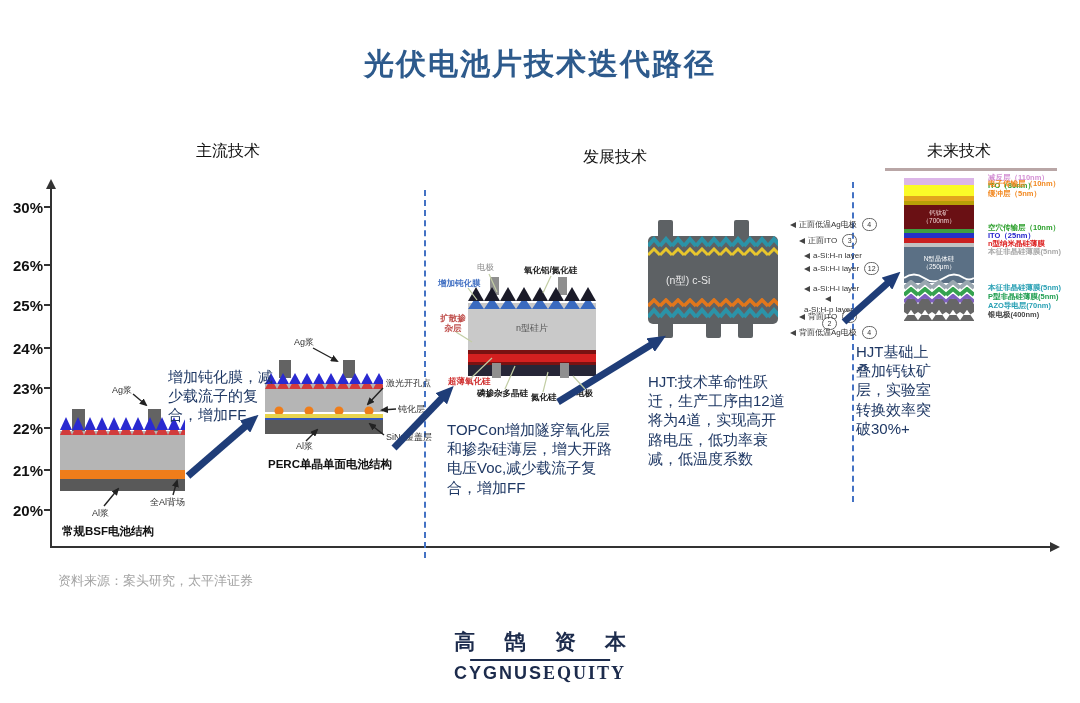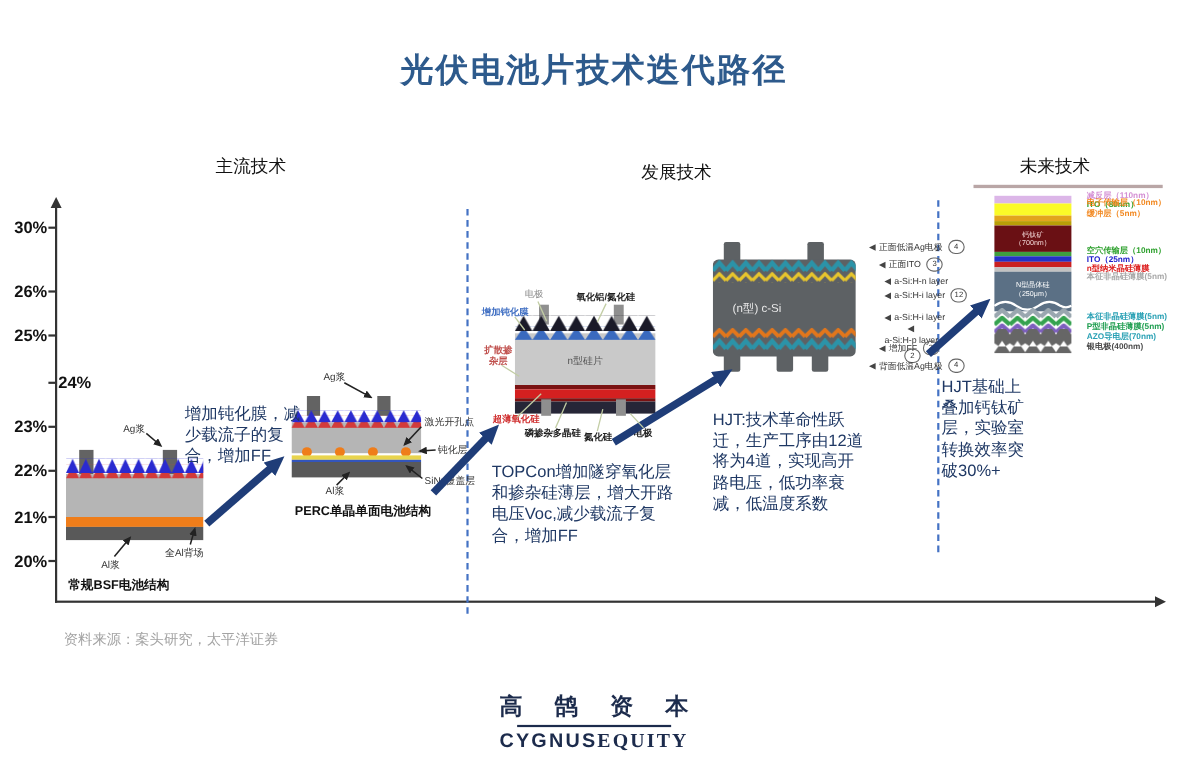--- a/index.html
+++ b/index.html
@@ -52,21 +52,21 @@
   <div class="future-line" style="left:885px;top:168px;width:172px;"></div>
 
   <div class="axis" style="left:50px;top:188px;width:2px;height:360px;"></div>
   <div class="arrow-up" style="left:46px;top:179px;"></div>
   <div class="axis" style="left:50px;top:546px;width:1002px;height:2px;"></div>
   <div class="arrow-right" style="left:1050px;top:542px;"></div>
 
   <div class="tick-label" style="left:5px;top:199px;">30%</div>
   <div class="tick-label" style="left:5px;top:257px;">26%</div>
   <div class="tick-label" style="left:5px;top:297px;">25%</div>
-  <div class="tick-label" style="left:5px;top:340px;margin-left:40px;">24%</div>
+  <div class="tick-label" style="left:5px;top:340px;">24%</div>
   <div class="tick-label" style="left:5px;top:380px;">23%</div>
   <div class="tick-label" style="left:5px;top:420px;">22%</div>
   <div class="tick-label" style="left:5px;top:462px;">21%</div>
   <div class="tick-label" style="left:5px;top:502px;">20%</div>
   <div class="tick-mark" style="left:44px;top:206px;"></div>
   <div class="tick-mark" style="left:44px;top:264px;"></div>
   <div class="tick-mark" style="left:44px;top:304px;"></div>
   <div class="tick-mark" style="left:44px;top:347px;"></div>
   <div class="tick-mark" style="left:44px;top:387px;"></div>
   <div class="tick-mark" style="left:44px;top:427px;"></div>
@@ -210,21 +210,21 @@
     <span>a-Si:H-i layer</span>
 
   </div>
   <div class="hjt-lbl" style="left:804px;top:296px;flex-direction:column;">
     <span class="tri-left"></span>
     <span>a-Si:H-p layer</span>
     <span class="circ">2</span>
   </div>
   <div class="hjt-lbl" style="left:799px;top:310px;">
     <span class="tri-left"></span>
-    <span>增加FF</span>
+    <span>背面ITO</span>
     <span class="circ">3</span>
   </div>
   <div class="hjt-lbl" style="left:790px;top:326px;">
     <span class="tri-left"></span>
     <span>背面低温Ag电极</span>
     <span class="circ">4</span>
   </div>
 
   <svg class="abs" style="left:903px;top:176px;" width="72" height="152" viewBox="0 0 72 152">
     <defs>

